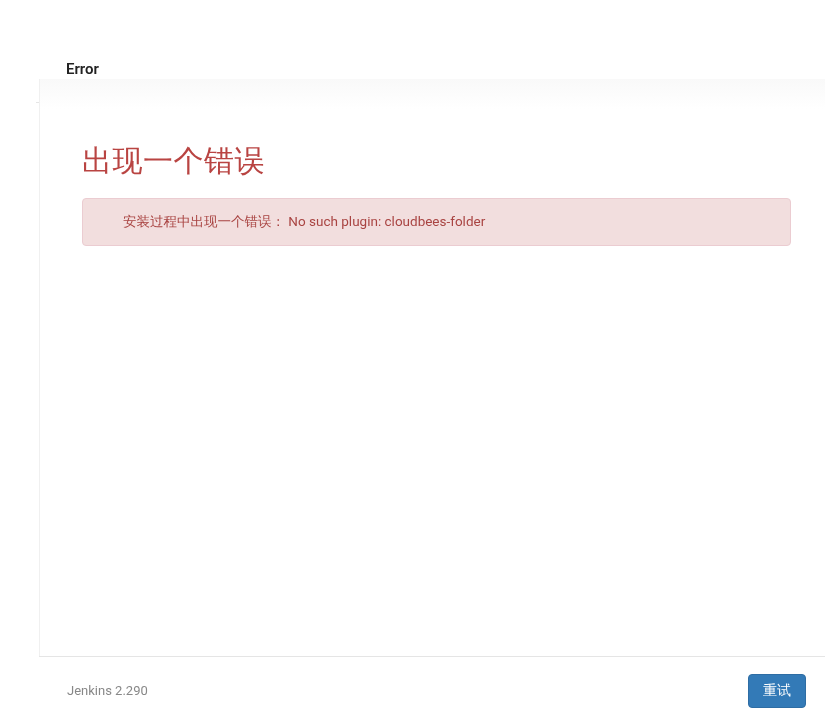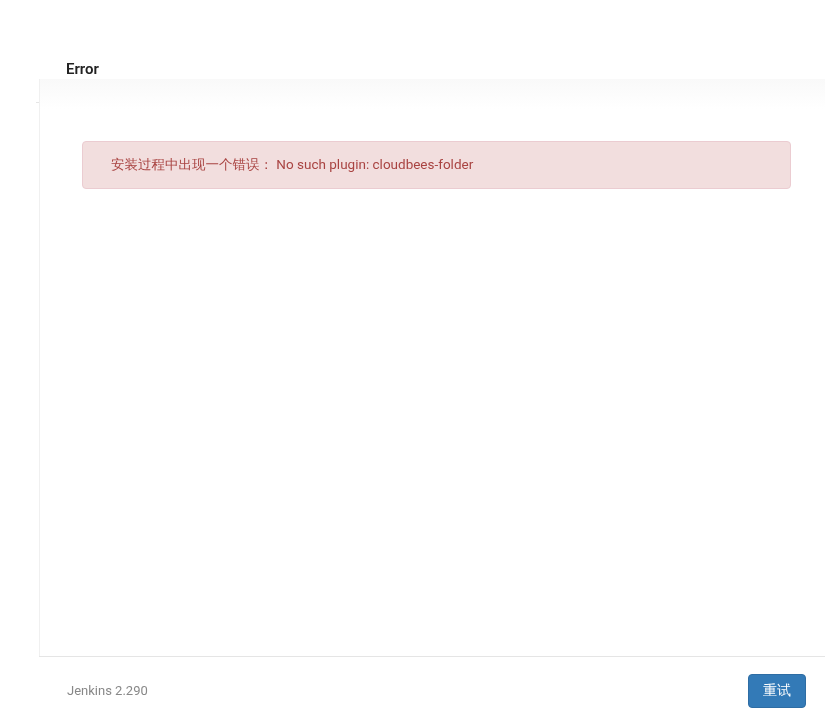--- a/index.html
+++ b/index.html
@@ -39,21 +39,21 @@
       font-size: 30px;
       font-weight: 400;
       color: #b94442;
       margin-bottom: 16px;
       letter-spacing: 0.5px;
     }
     .error-alert {
       background-color: #f2dede;
       border: 1px solid #ebccd1;
       border-radius: 4px;
-      padding: 14px 16px;
+      padding: 14px 28px;
       color: #a94442;
       font-size: 13.5px;
     }
     .footer {
       position: absolute;
       bottom: 0;
       left: 3px;
       right: 3px;
       height: 68px;
       border-top: 1px solid #e5e5e5;
@@ -79,20 +79,21 @@
     }
   </style>
 </head>
 <body>
 
 <div class="header">
   <div class="header-title">Error</div>
 </div>
 
 <div class="content-area">
+  <h1 class="error-heading">出现一个错误</h1>
   <div class="error-alert">
     <span>安装过程中出现一个错误： No such plugin: cloudbees-folder</span>
   </div>
 </div>
 
 <div class="footer">
   <div class="footer-version">Jenkins 2.290</div>
   <button class="retry-button">重试</button>
 </div>
 

